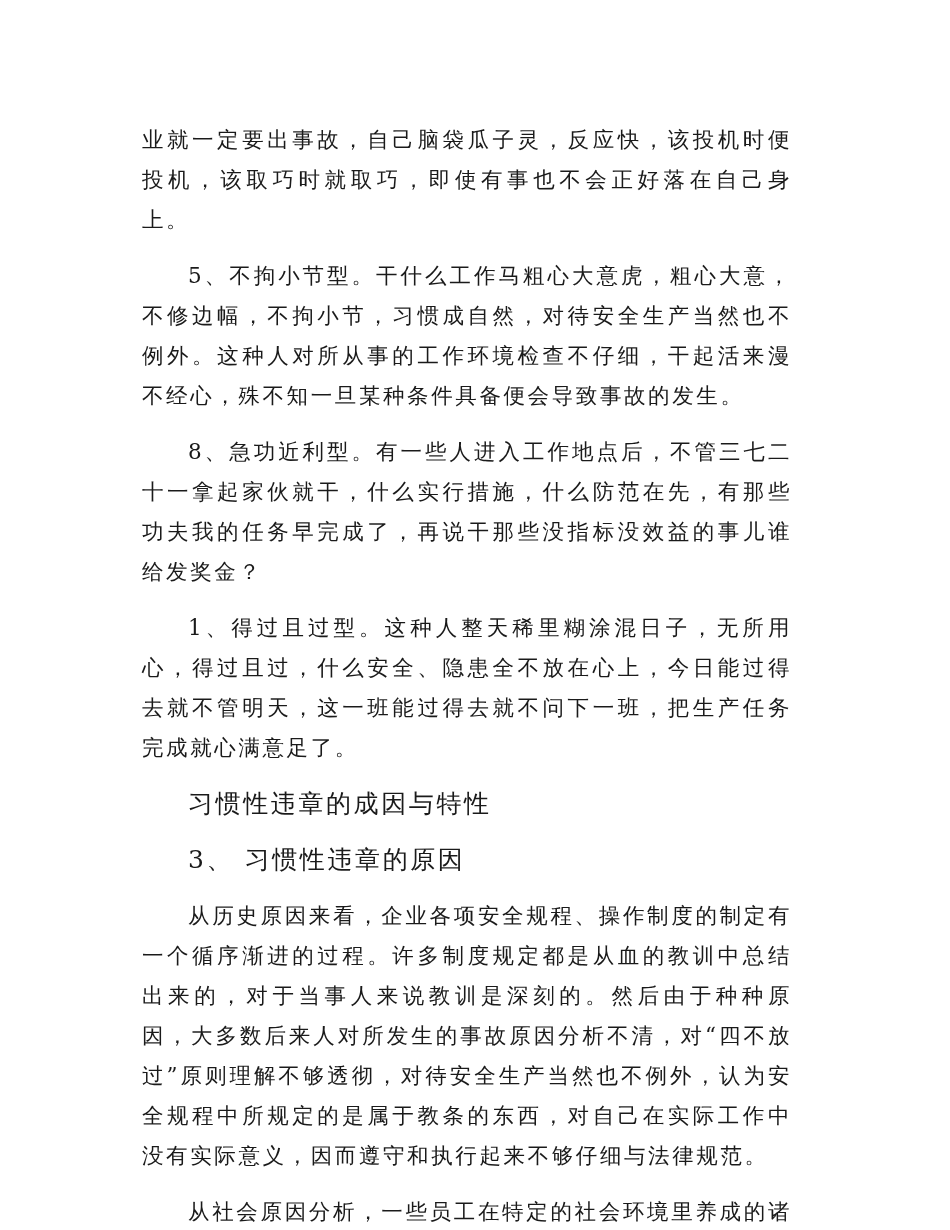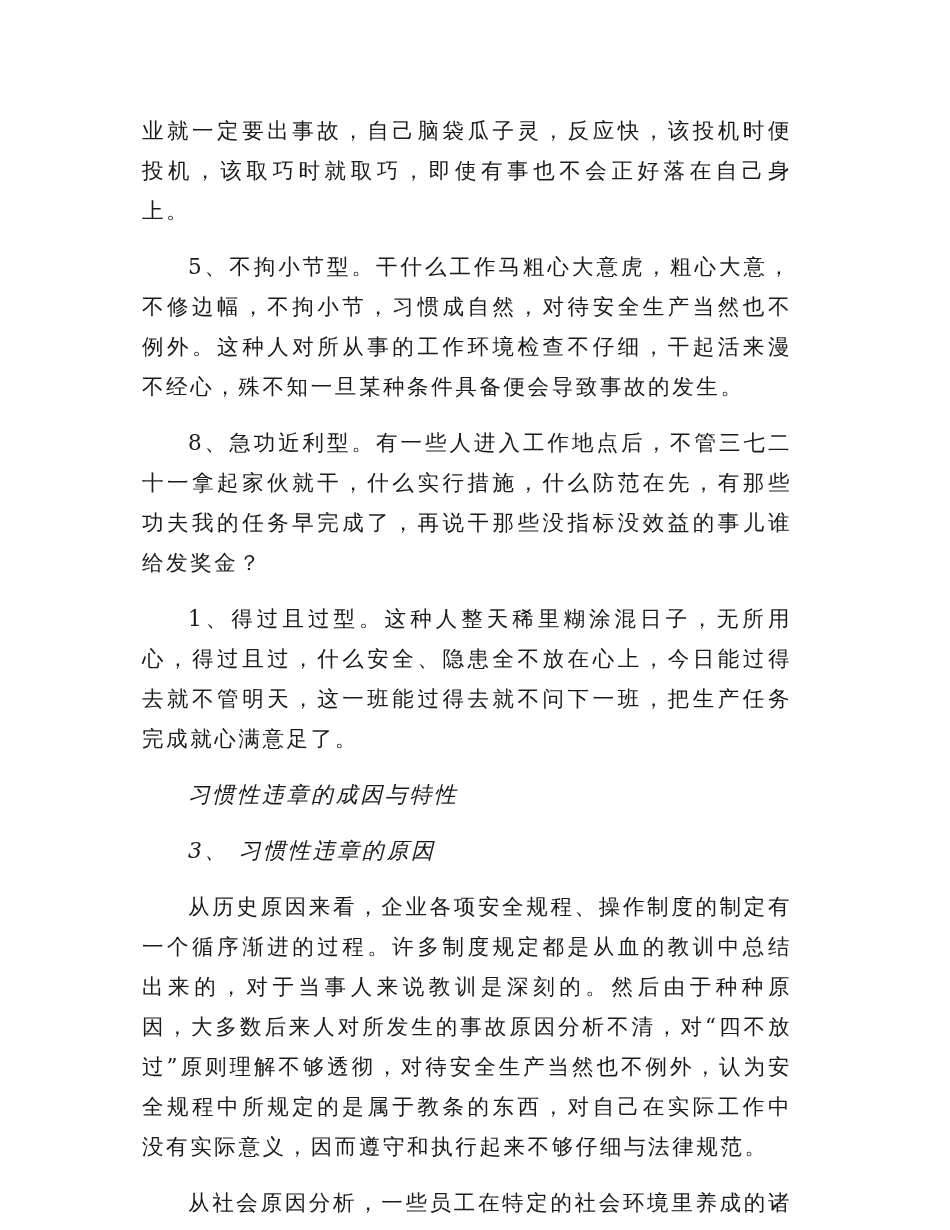--- a/index.html
+++ b/index.html
@@ -25,28 +25,27 @@
     font-size: 21.5px;
     line-height: 40px;
     letter-spacing: 2.6px;
     margin: 0 0 16px 0;
     text-align: justify;
     text-align-last: left;
     word-break: break-all;
   }
   .indent { text-indent: 46px; }
   .heading {
-    font-size: 22px;
+    font-size: 25px;
     line-height: 40px;
     letter-spacing: 2.6px;
     margin: 0 0 16px 0;
     padding-left: 46px;
-    font-style: italic;
   }
-  .cont { margin-top: 3px; }
+  .cont { margin-top: 12px; }
 </style>
 </head>
 <body>
 
 <div class="page">
   <p class="para cont">业就一定要出事故，自己脑袋瓜子灵，反应快，该投机时便投机，该取巧时就取巧，即使有事也不会正好落在自己身上。</p>
   <p class="para indent">5、不拘小节型。干什么工作马粗心大意虎，粗心大意，不修边幅，不拘小节，习惯成自然，对待安全生产当然也不例外。这种人对所从事的工作环境检查不仔细，干起活来漫不经心，殊不知一旦某种条件具备便会导致事故的发生。</p>
   <p class="para indent">8、急功近利型。有一些人进入工作地点后，不管三七二十一拿起家伙就干，什么实行措施，什么防范在先，有那些功夫我的任务早完成了，再说干那些没指标没效益的事儿谁给发奖金？</p>
   <p class="para indent">1、得过且过型。这种人整天稀里糊涂混日子，无所用心，得过且过，什么安全、隐患全不放在心上，今日能过得去就不管明天，这一班能过得去就不问下一班，把生产任务完成就心满意足了。</p>
   <p class="heading">习惯性违章的成因与特性</p>

